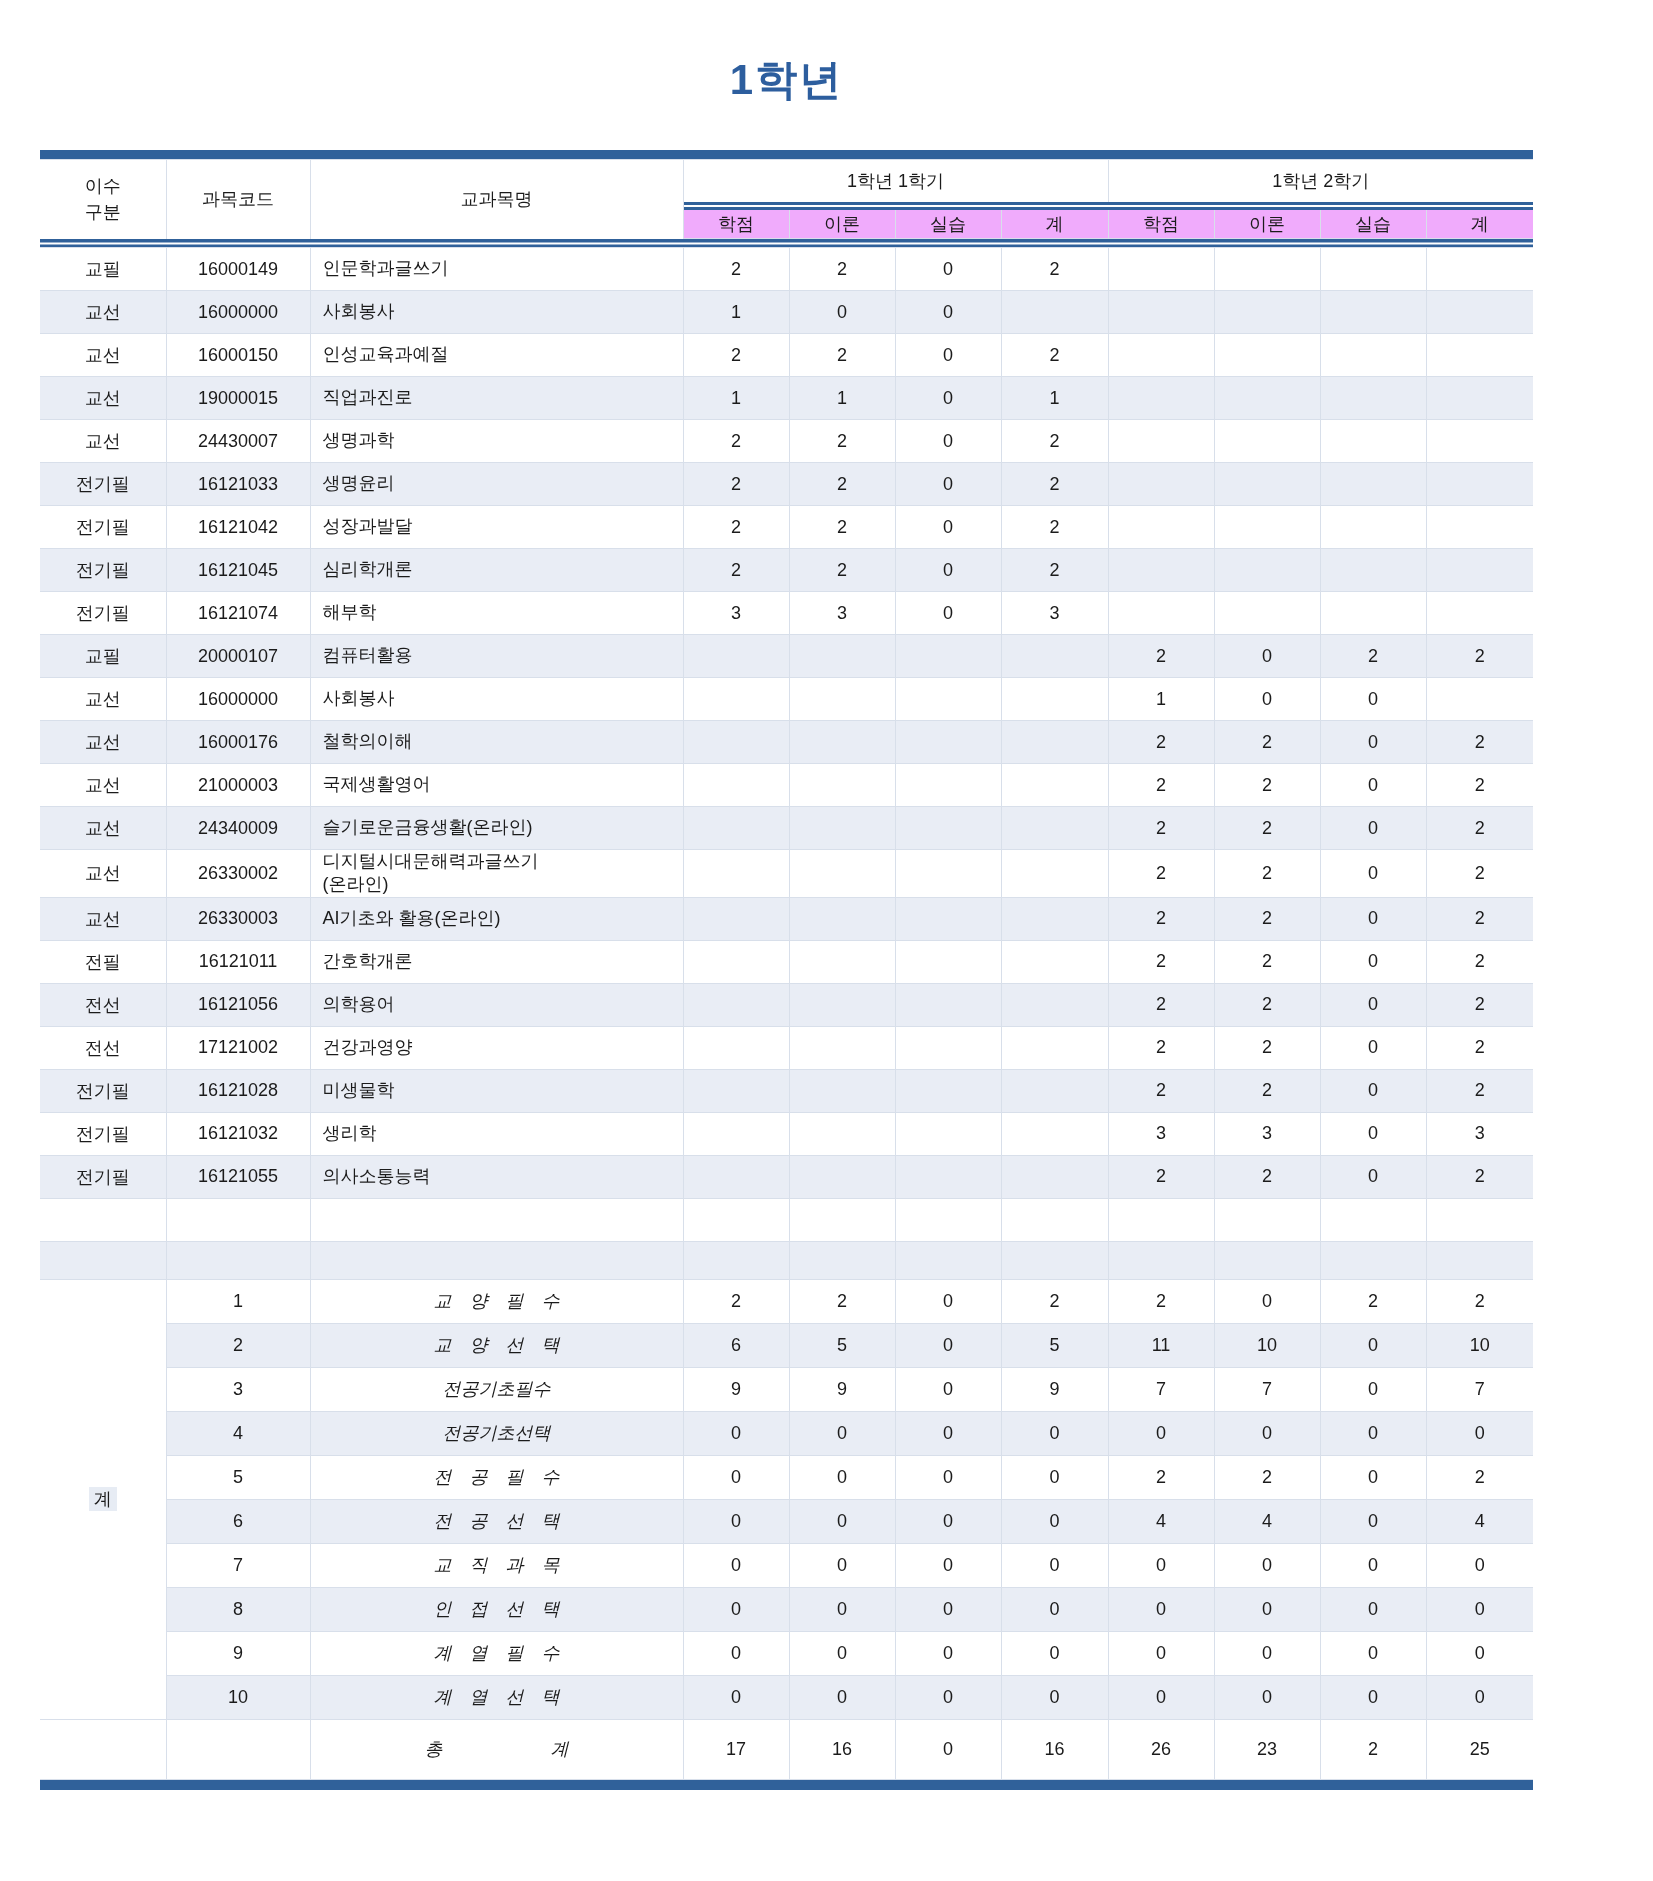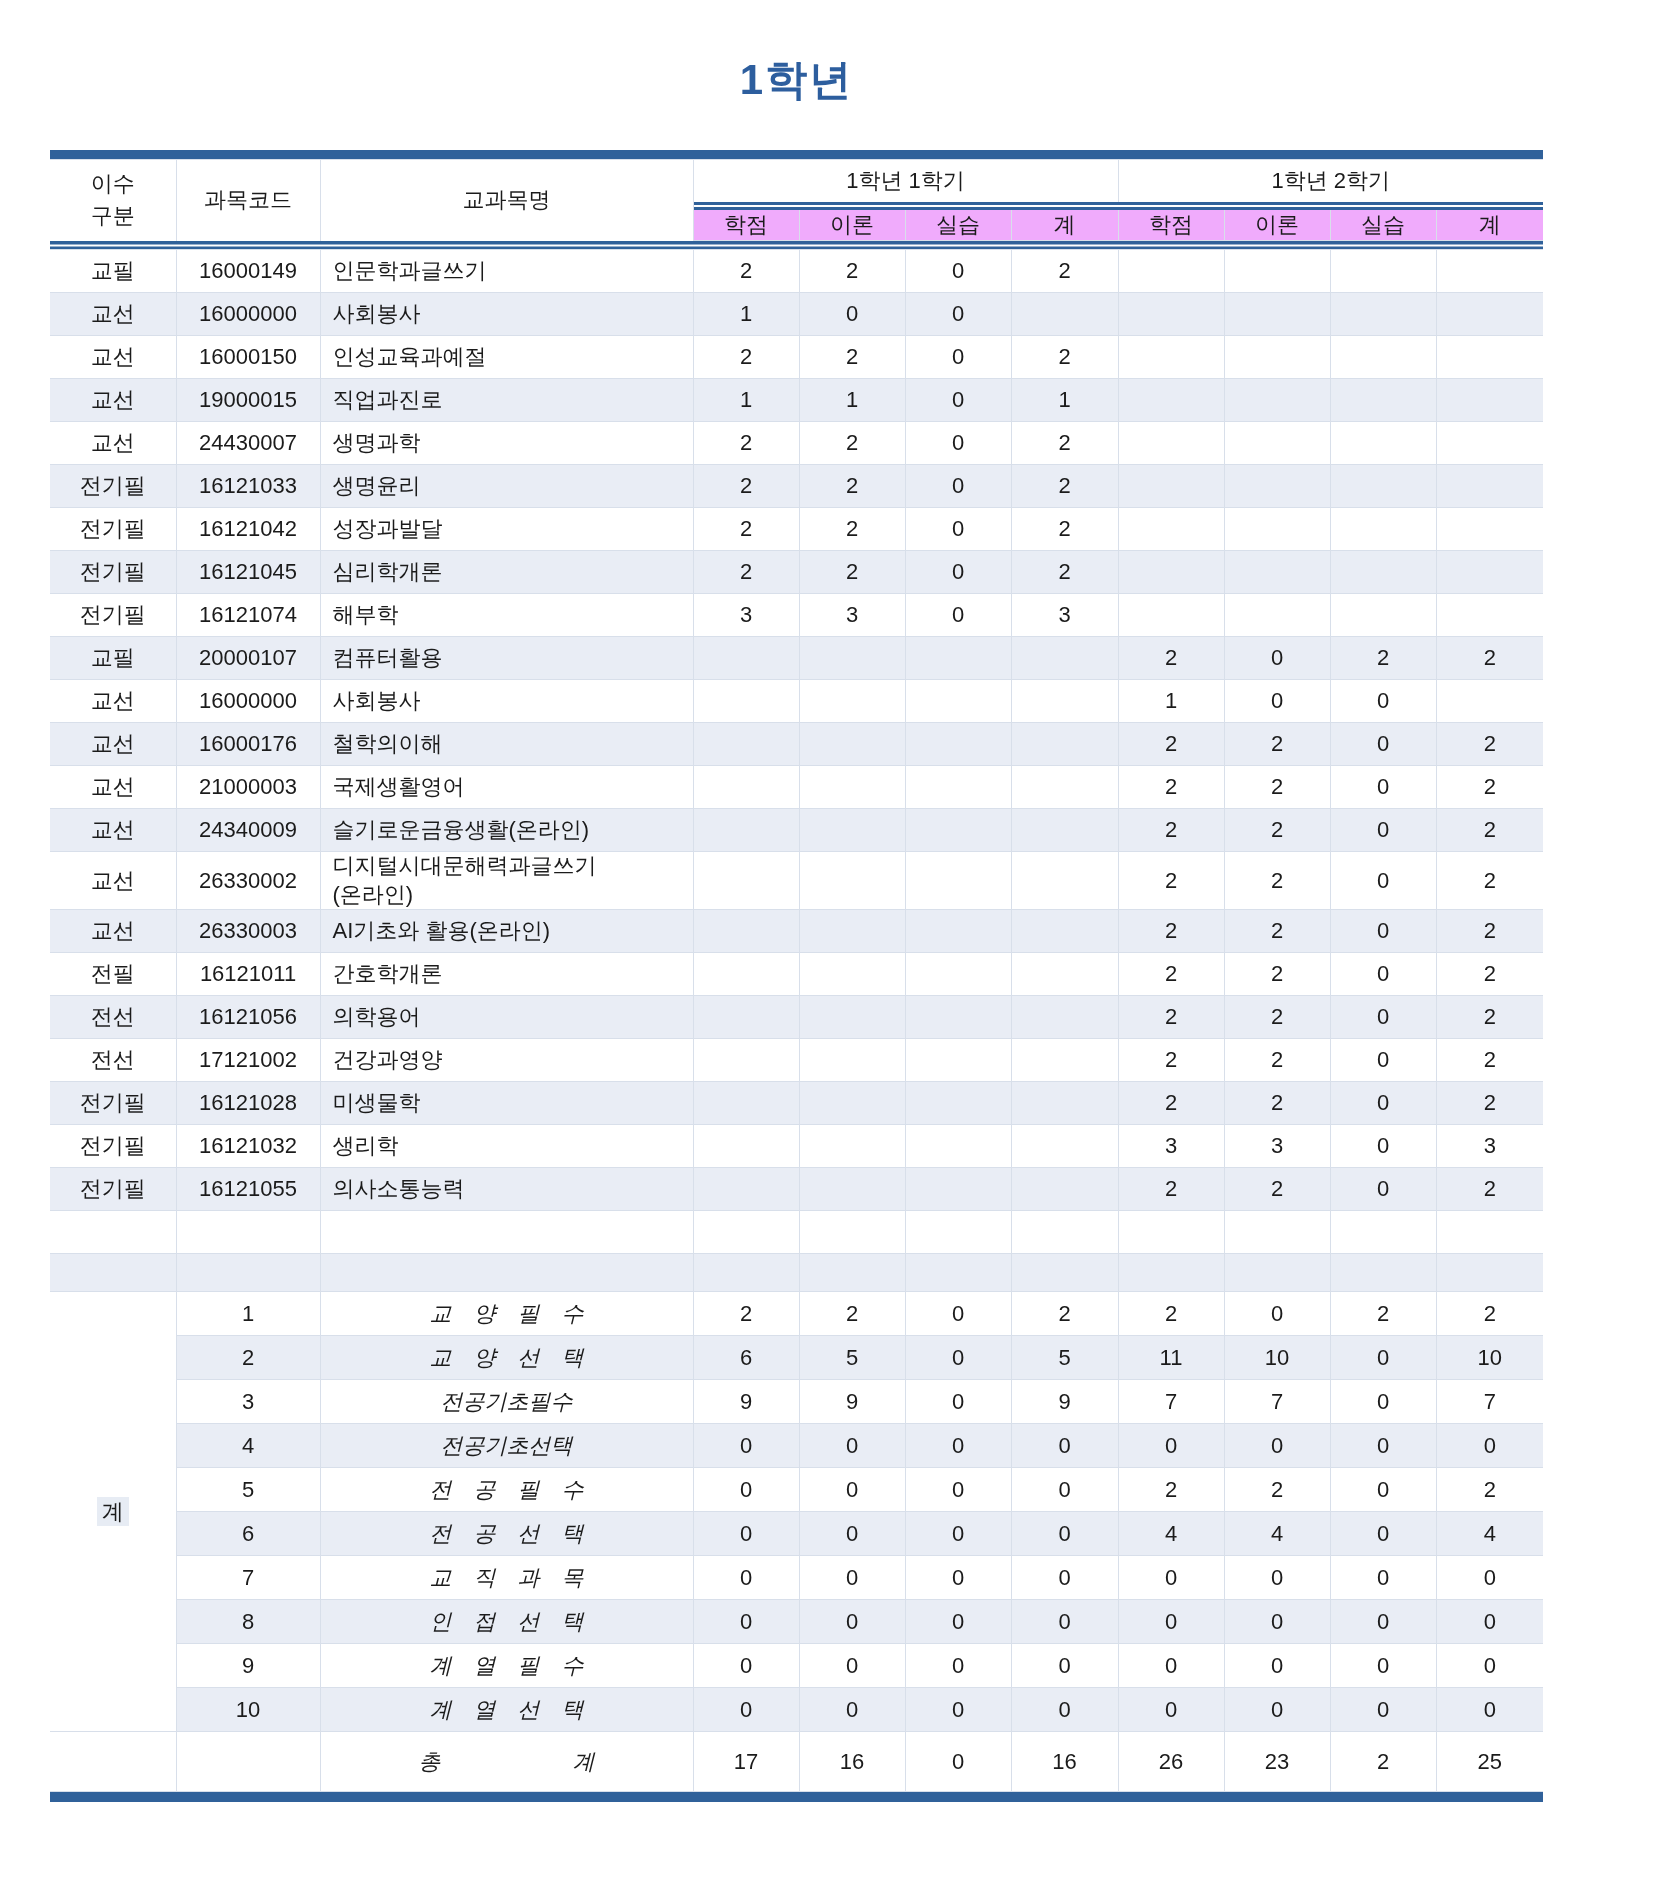--- a/index.html
+++ b/index.html
@@ -1,29 +1,29 @@
 <!DOCTYPE html>
 <html><head>
 <meta charset="utf-8">
 <style>
   html,body{margin:0;padding:0;background:#ffffff;}
   body{
     width:1653px;height:1881px;
     font-family:"Liberation Sans","DejaVu Sans",sans-serif;
     color:#1b1b1b;
   }
-  .page{padding:52px 0 0 50px;}
+  .page{padding:52px 0 0 40px;}
   .doc-title{
     width:1493px;text-align:center;
     font-size:42px;font-weight:bold;color:#2D5E9E;
     letter-spacing:2px;margin:0 0 42px 0;
   }
   table.curriculum{
     border-collapse:collapse;table-layout:fixed;
-    width:1493px;font-size:22px;
+    width:1493px;font-size:18px;
   }
   td,th{padding:0;font-weight:normal;text-align:center;vertical-align:middle;overflow:hidden;}
   
   tbody td, thead th{border:1px solid #D8DFEA;}
   td:first-child, th:first-child{border-left:none;}
   td:last-child, th:last-child{border-right:none;}
   
   tr.bar td{background:#30619A;height:10px;border:none;}
   tr.bar.top td{height:9px;}
   

